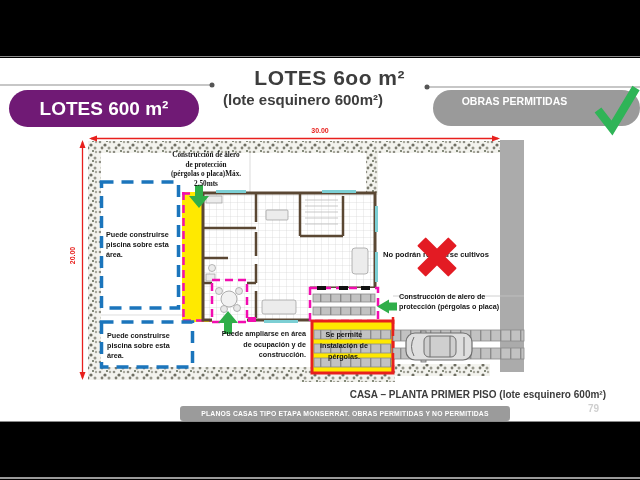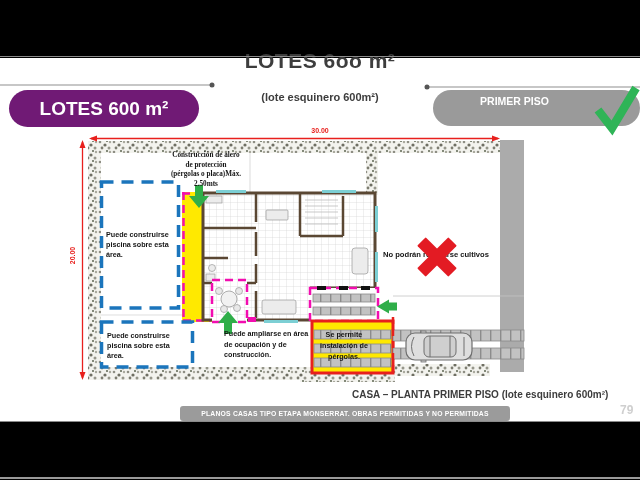--- a/index.html
+++ b/index.html
@@ -3,48 +3,48 @@
 <meta charset="utf-8">
 <style>
   html,body{margin:0;padding:0;background:#000;}
   #slide{position:relative;width:640px;height:480px;background:#000;overflow:hidden;
          font-family:"Liberation Sans","DejaVu Sans",sans-serif;}
   .abs{position:absolute;}
   #content{left:0;top:58px;width:640px;height:364px;background:#ffffff;z-index:1;}
   .hairline{left:0;width:640px;height:1px;background:#8a8a8a;z-index:6;}
   #plan-svg{left:0;top:0;z-index:2;}
   .txt{z-index:3;color:#151515;font-weight:bold;white-space:pre-line;}
-  #page-title{left:235px;top:49px;width:170px;text-align:center;font-size:21px;color:#3d3d3d;
+  #page-title{left:235px;top:66px;width:170px;text-align:right;font-size:21px;color:#3d3d3d;
               letter-spacing:0.5px;z-index:3;font-weight:bold;}
-  #page-subtitle{left:235px;top:91px;width:170px;text-align:center;font-size:11px;color:#3d3d3d;
+  #page-subtitle{left:218px;top:91px;width:170px;text-align:center;font-size:15px;color:#3d3d3d;
                  z-index:3;font-weight:bold;}
   #lotes-badge{left:9px;top:90px;width:190px;height:37px;background:#701a75;border-radius:19px;
                color:#fff;font-size:19px;font-weight:bold;text-align:center;line-height:37px;z-index:5;}
   #obras-badge{left:433px;top:90px;width:207px;height:36px;background:#9a9a9a;border-radius:18px;z-index:5;}
   #obras-badge .badge-text{position:absolute;left:8px;right:52px;top:5px;color:#fff;font-size:10.5px;
                font-weight:bold;text-align:center;line-height:13px;}
   #check-svg{position:absolute;right:0px;top:-6px;width:48px;height:50px;overflow:visible;}
   .ann{font-size:7.2px;line-height:9.5px;}
   #ann-alero-top{left:158px;top:151px;width:96px;text-align:center;font-family:Liberation Serif, serif;}
   #ann-pool1{left:106px;top:230px;width:76px;text-align:left;line-height:10px;}
   #ann-pool2{left:107px;top:331px;width:82px;text-align:left;line-height:10px;}
-  #ann-ampliarse{left:204px;top:329px;width:102px;text-align:left;line-height:10.5px;margin-left:20px;}
+  #ann-ampliarse{left:204px;top:329px;width:102px;text-align:right;line-height:10.5px;}
   #ann-cultivos{left:383px;top:250px;width:122px;text-align:left;font-size:7.6px;}
   #ann-alero-right{left:399px;top:292px;width:112px;text-align:left;line-height:10px;}
   #ann-pergolas{left:314px;top:329px;width:60px;text-align:center;line-height:11px;z-index:3;}
   #dim-30{left:295px;top:127px;width:50px;text-align:center;font-size:7px;color:#e8201d;}
   #dim-20{left:52px;top:252px;width:40px;text-align:center;font-size:7px;color:#e8201d;
           transform:rotate(-90deg);}
   #x-overlay{left:409px;top:229px;z-index:4;}
-  #plan-caption{left:352px;top:389px;width:262px;text-align:left;font-size:10px;color:#3c3c3c;
+  #plan-caption{left:344px;top:389px;width:262px;text-align:right;font-size:10px;color:#3c3c3c;
                 font-weight:bold;z-index:3;white-space:normal;}
   #footer-banner{left:180px;top:406px;width:330px;height:15px;background:#9b9b9b;border-radius:3px;
                  color:#fff;font-size:6.8px;font-weight:bold;text-align:center;line-height:15px;
                  z-index:5;letter-spacing:0.2px;white-space:nowrap;overflow:hidden;}
-  #page-number{left:620px;top:403px;font-size:12px;color:#cfcfcf;z-index:3;font-weight:bold;}
+  #page-number{left:588px;top:403px;font-size:10px;color:#cfcfcf;z-index:3;font-weight:bold;}
 </style>
 </head>
 <body>
 
 <div id="slide">
 
   <div id="content" class="abs"></div>
   <div class="abs hairline" style="top:56px"></div>
   <div class="abs hairline" style="top:421px"></div>
   <div class="abs hairline" style="top:477px;height:2px;background:#9a9a9a"></div>
@@ -200,21 +200,21 @@
       <polygon points="224,334 232,334 232,323 238,323 228,311 218,323 224,323"></polygon>
       <polygon points="377,306.5 389,299.5 389,302.5 397,302.5 397,310.5 389,310.5 389,313.5"></polygon>
     </g>
   </svg>
 
   <div id="page-title" class="abs">LOTES 6oo m²</div>
   <div id="page-subtitle" class="abs">(lote esquinero 600m²)</div>
   <div id="lotes-badge" class="abs">LOTES 600 m²</div>
   <div id="obras-badge" class="abs">
     <div class="badge-text">
-      <div>PRIMER PISO</div>
+      <div>OBRAS PERMITIDAS</div>
     </div>
     <svg id="check-svg" viewBox="0 0 48 50">
       <polyline points="6,26 20,44 44,4" stroke="#2fb457" stroke-width="8.5" fill="none"></polyline>
     </svg>
   </div>
 
   <div id="dim-30" class="abs txt">30.00</div>
   <div id="dim-20" class="abs txt">20.00</div>
   <div id="ann-alero-top" class="abs txt ann">Construcción de alero
 de protección
@@ -223,20 +223,22 @@
   <div id="ann-pool1" class="abs txt ann">Puede construirse
 piscina sobre esta
 área.</div>
   <div id="ann-pool2" class="abs txt ann">Puede construirse
 piscina sobre esta
 área.</div>
   <div id="ann-ampliarse" class="abs txt ann">Puede ampliarse en área
 de ocupación y de
 construcción.</div>
   <div id="ann-cultivos" class="abs txt ann">No podrán realizarse cultivos</div>
+  <div id="ann-alero-right" class="abs txt ann">Construcción de alero de
+protección (pérgolas o placa)</div>
   <div id="ann-pergolas" class="abs txt ann">Se permite
 instalación de
 pérgolas.</div>
 
   <svg id="x-overlay" class="abs" width="56" height="56" viewBox="0 0 56 56">
     <g transform="translate(28,28)" fill="#e31b23">
       <rect x="-22" y="-6" width="44" height="12" rx="1" transform="rotate(45)"></rect>
       <rect x="-22" y="-6" width="44" height="12" rx="1" transform="rotate(-45)"></rect>
     </g>
   </svg>

